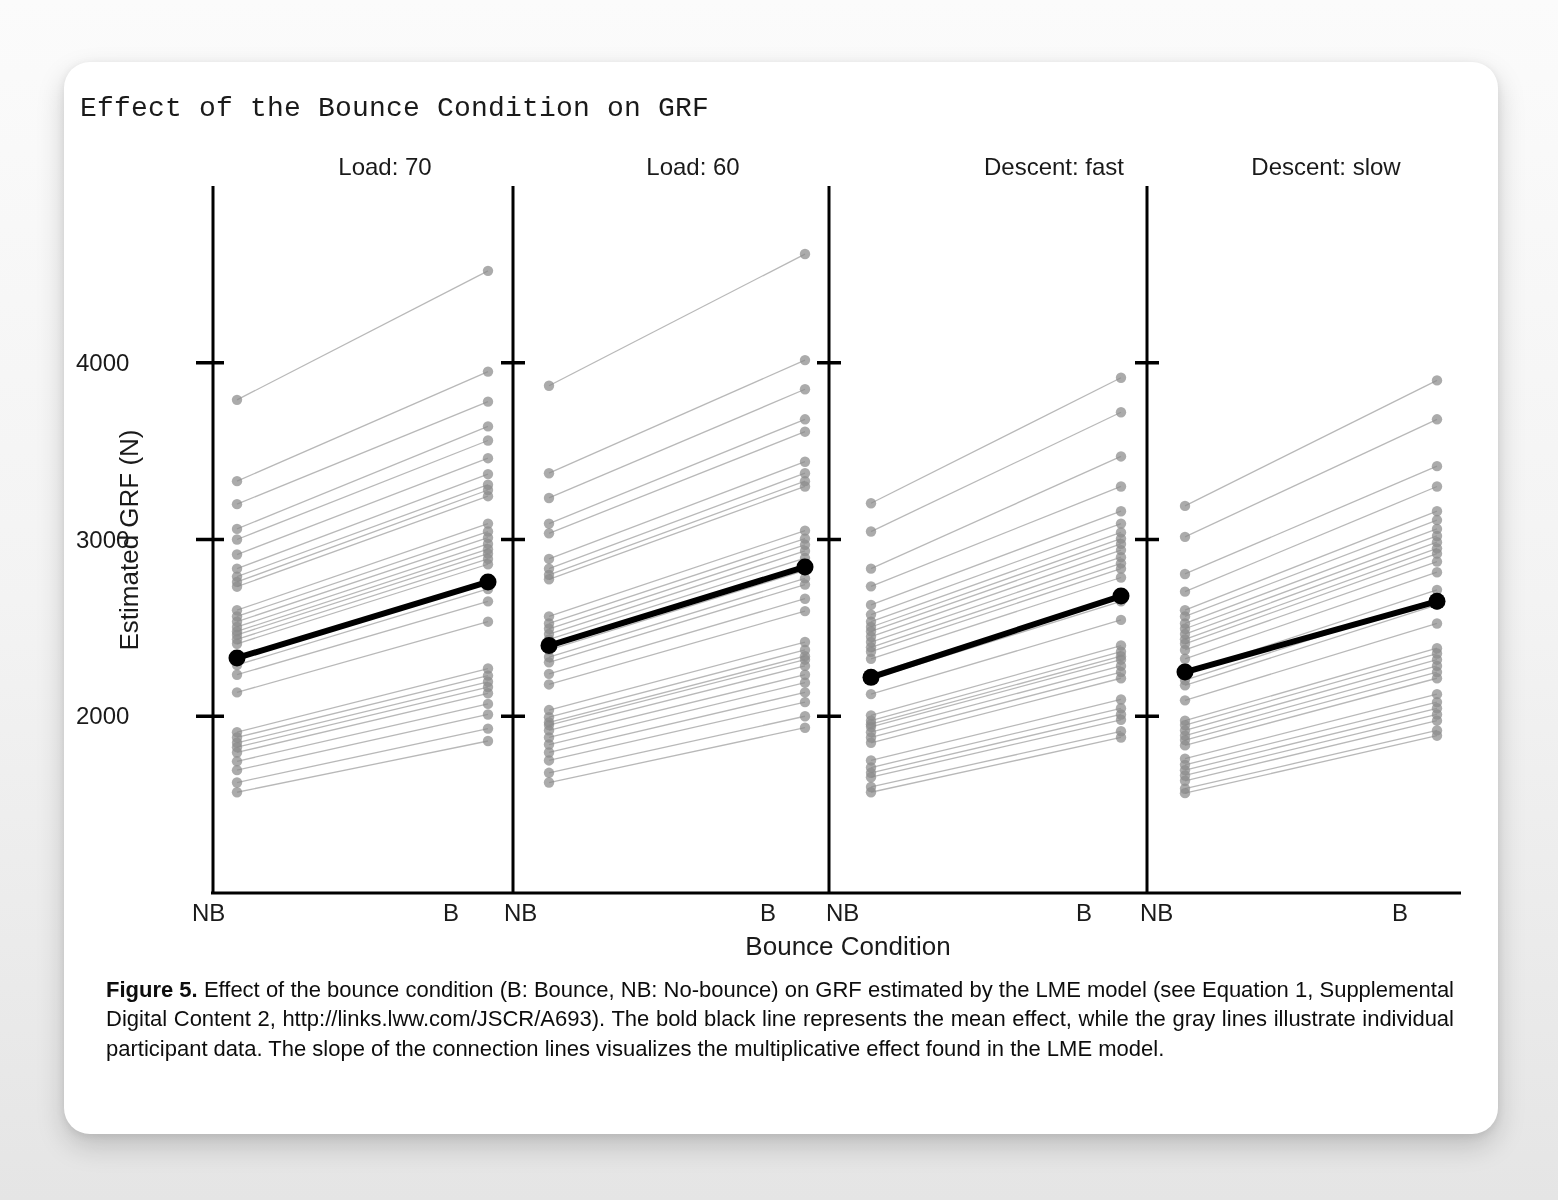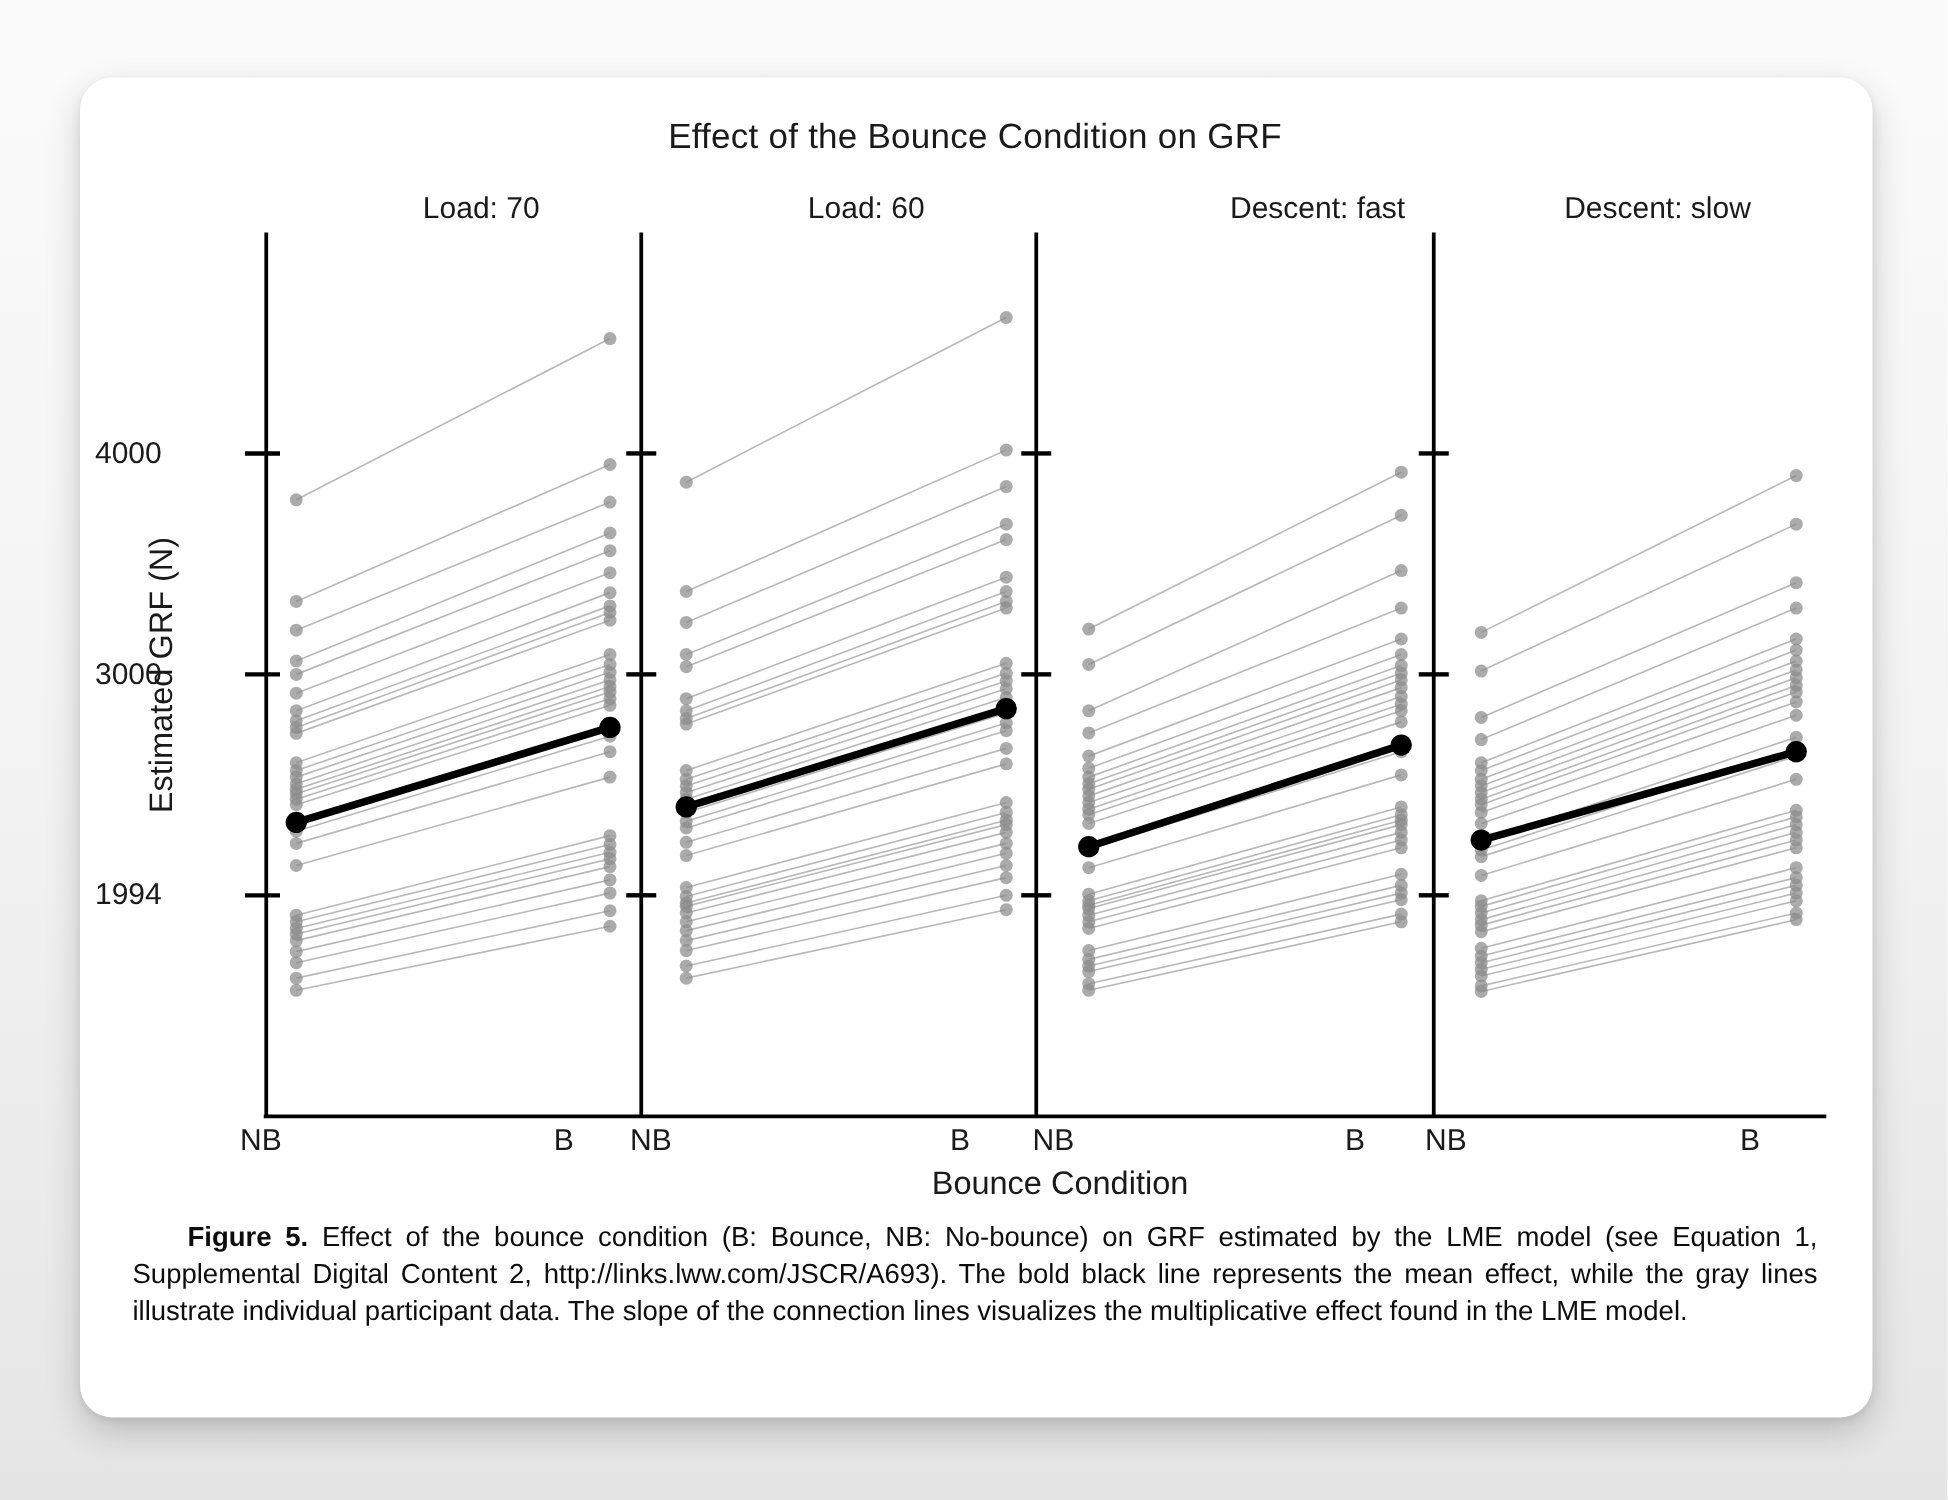--- a/index.html
+++ b/index.html
@@ -8,22 +8,22 @@
     background:linear-gradient(180deg,#fbfbfb 0%,#f3f3f3 50%,#e5e5e5 100%);
     font-family:"Liberation Sans","DejaVu Sans",sans-serif;
     color:#111;
   }
   .card{
     position:absolute;left:64px;top:62px;width:1434px;height:1072px;
     background:#ffffff;border-radius:26px;
     box-shadow:0 12px 28px rgba(0,0,0,.18),0 2px 8px rgba(0,0,0,.08);
   }
   .chart-title{
-    position:absolute;left:80px;top:93px;width:1400px;text-align:center;
-    font-size:28px;font-weight:500;color:#1a1a1a;letter-spacing:.2px;
+    position:absolute;left:80px;top:93px;width:1400px;
+    font-size:28px;font-weight:500;color:#1a1a1a;letter-spacing:.2px;font-family:Liberation Mono, monospace;
   }
   .panel-header{
     position:absolute;top:153px;transform:translateX(-50%);
     font-size:24px;color:#1a1a1a;white-space:nowrap;margin-left:22px;
   }
   .ytick{
     position:absolute;width:120px;text-align:left;
     font-size:24px;color:#1a1a1a;
   }
   .xtick{
@@ -37,21 +37,21 @@
   }
   .xlab{
     position:absolute;left:848px;top:931px;transform:translateX(-50%);
     font-size:26px;color:#1a1a1a;white-space:nowrap;
   }
   .caption{
     position:absolute;left:106px;top:975px;width:1348px;margin:0;
     font-size:22px;line-height:1.335;color:#0d0d0d;
     text-align:justify;
   }
-  .caption strong{font-weight:700;margin-left:44px;}
+  .caption strong{font-weight:700;}
   #plot-svg{position:absolute;left:0;top:0;pointer-events:none;}
 </style>
 </head>
 <body>
 
 <div class="card"></div>
 
 <svg id="plot-svg" width="1558" height="1200" viewBox="0 0 1558 1200">
     <line x1="213" y1="186" x2="213" y2="893" stroke="#000" stroke-width="3"></line>
     <line x1="513" y1="186" x2="513" y2="893" stroke="#000" stroke-width="3"></line>
@@ -451,21 +451,21 @@
 
 <span class="panel-header" style="left:363px">Load: 70</span>
 <span class="panel-header" style="left:671px">Load: 60</span>
 <span class="panel-header" style="left:1032px">Descent: fast</span>
 <span class="panel-header" style="left:1304px">Descent: slow</span>
 
 <span class="ylab">Estimated GRF (N)</span>
 
 <span class="ytick" style="left:76px;top:349px">4000</span>
 <span class="ytick" style="left:76px;top:526px">3000</span>
-<span class="ytick" style="left:76px;top:702px">1994</span>
+<span class="ytick" style="left:76px;top:702px">2000</span>
 
 <span class="xtick" style="left:237px">NB</span>
 <span class="xtick" style="left:488px">B</span>
 <span class="xtick" style="left:549px">NB</span>
 <span class="xtick" style="left:805px">B</span>
 <span class="xtick" style="left:871px">NB</span>
 <span class="xtick" style="left:1121px">B</span>
 <span class="xtick" style="left:1185px">NB</span>
 <span class="xtick" style="left:1437px">B</span>
 

